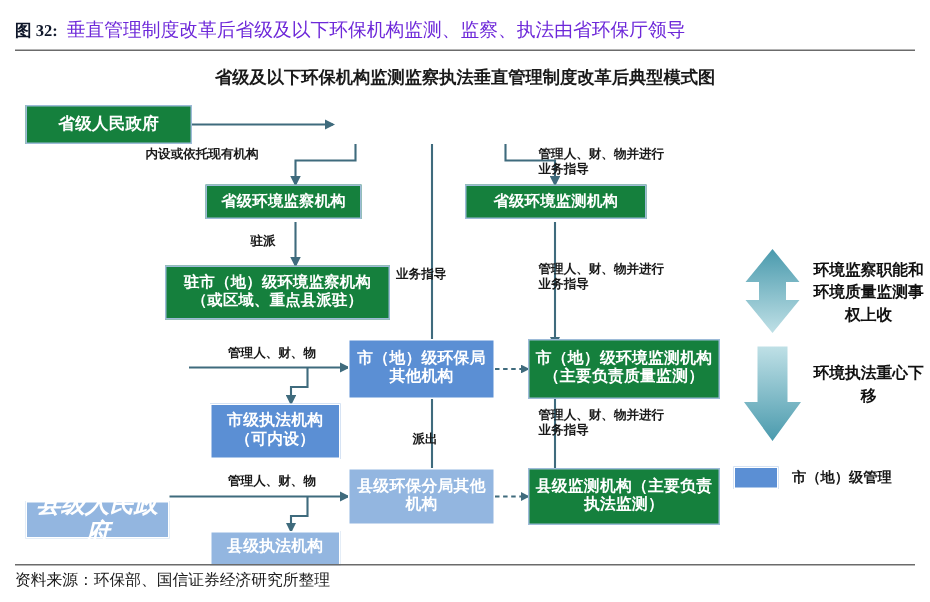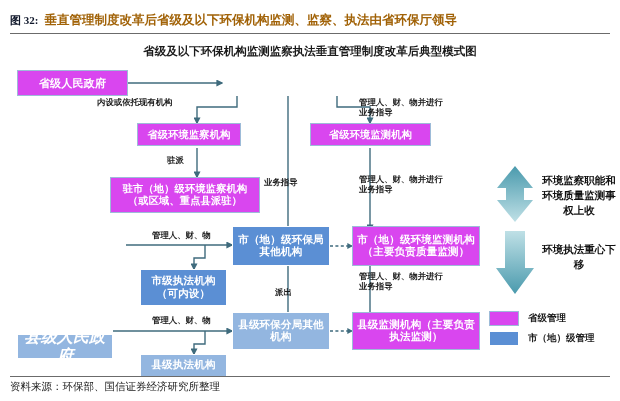--- a/index.html
+++ b/index.html
@@ -27,23 +27,23 @@
     box-sizing: border-box;
   }
   #figure-header .fig-num {
     font-weight: bold;
     font-size: 11px;
     color: #0f172a;
     margin-right: 6px;
     white-space: nowrap;
   }
   #figure-header .fig-title {
-    font-weight: bold;
+    font-weight: normal;
     font-size: 12.5px;
-    color: #a16207;
+    color: #6d28d9;
     white-space: nowrap;
   }
 
   
   #chart-title {
     position: absolute;
     left: 0; top: 44px;
     width: 620px;
     text-align: center;
     font-size: 11.5px;
@@ -86,21 +86,21 @@
     display: flex;
     align-items: center;
     justify-content: center;
     text-align: center;
     color: #ffffff;
     font-weight: bold;
     line-height: 1.15;
     letter-spacing: 0.2px;
     padding: 1px 2px;
   }
-  .lvl-prov  { background: #d946ef; border: 1px solid #9dbbd8; }
+  .lvl-prov  { background: #15803d; border: 1px solid #9dbbd8; }
   .lvl-city  { background: #5b8fd4; border: 1px solid #ffffff; }
   .lvl-cnty  { background: #93b6e0; border: 1px solid #ffffff; }
 
   
   .elabel {
     position: absolute;
     font-size: 8.4px;
     font-weight: bold;
     color: #1a1a1a;
     line-height: 1.2;
@@ -252,22 +252,18 @@
 
   <div class="elabel" style="left:140px; top:256px;">管理人、财、物</div>
 
   <div class="side-note" style="left:540px; top:113px; width:78px;">环境监察职能和环境质量监测事权上收</div>
 
   <div class="side-note" style="left:540px; top:182px; width:78px;">环境执法重心下移</div>
 </div>
 
 <div id="legend">
   <div class="legend-row">
-    <span class="legend-swatch lvl-prov"></span>
-    <span class="legend-label">省级管理</span>
-  </div>
-  <div class="legend-row">
     <span class="legend-swatch lvl-city"></span>
     <span class="legend-label">市（地）级管理</span>
   </div>
 </div>
 
 <div id="figure-footer">资料来源：环保部、国信证券经济研究所整理</div>
 
 </body></html>

